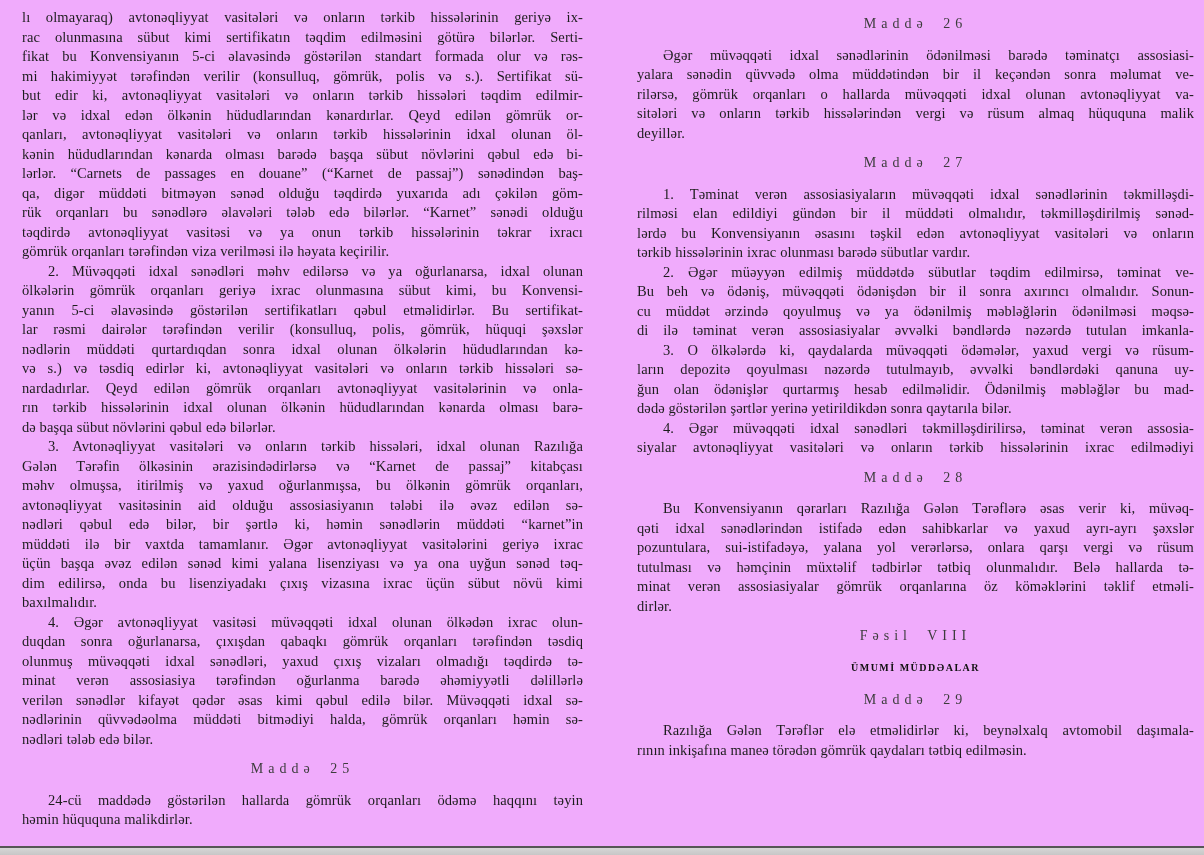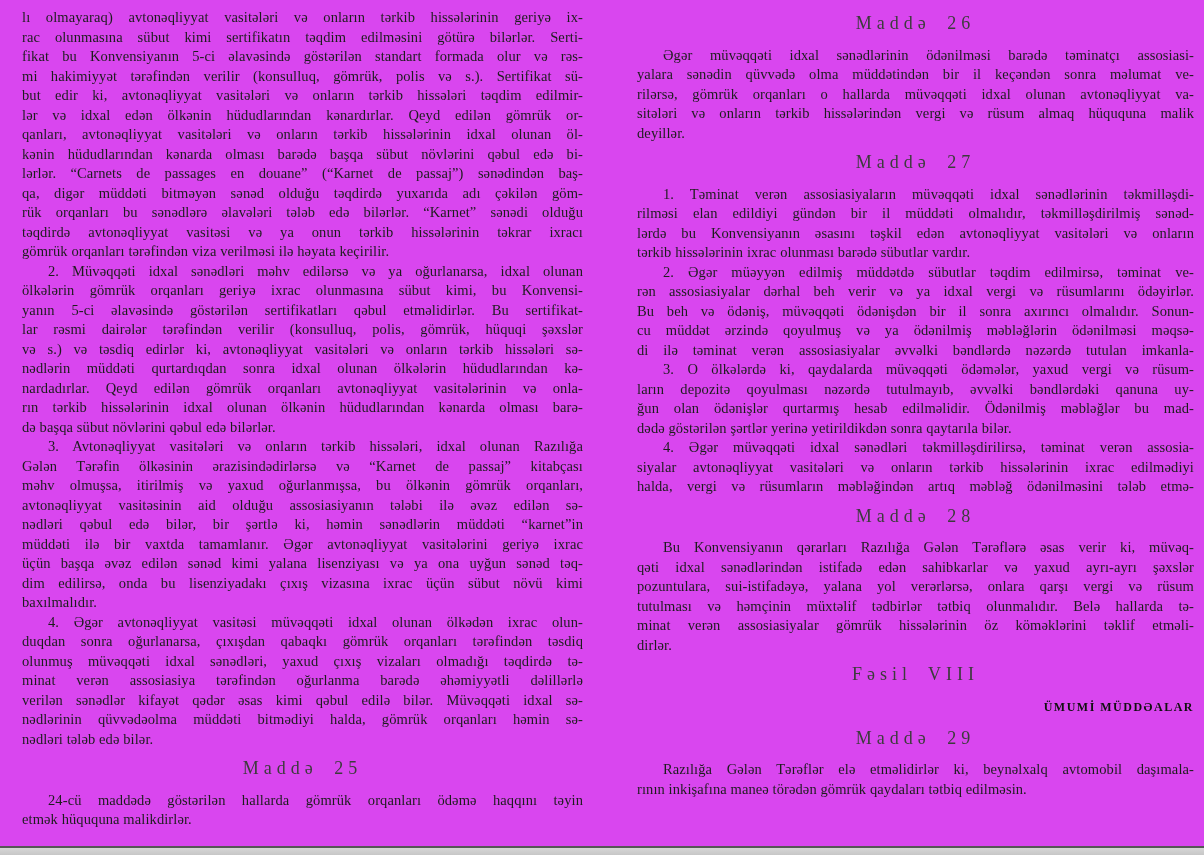--- a/index.html
+++ b/index.html
@@ -8,48 +8,48 @@
     background: #ffffff;
   }
   body {
     position: relative;
     width: 1204px;
     height: 855px;
     overflow: hidden;
     font-family: "Liberation Serif", serif;
     color: #1d1d1d;
   }
-  .sheet { position: absolute; inset: 0; background: #d946ef; }
+  .sheet { position: absolute; inset: 0; background: #f0abfc; }
   .page { position: absolute; }
   .page-left  { left: 22px;  top: 8px;  width: 561px; }
   .page-right { left: 637px; top: 4px;  width: 557px; }
 
   .para { margin: 0; padding: 0; }
   .line {
     font-size: 14.5px;
     line-height: 19.5px;
     text-align: justify;
     text-align-last: justify;
     letter-spacing: 0.1px;
   }
   .line.last { text-align-last: left; }
   .line.indent { text-indent: 26px; }
 
   .article-heading, .chapter-heading {
     text-align: center;
-    font-size: 18px;
+    font-size: 14px;
     line-height: 19.5px;
     color: #3c3c3c;
     letter-spacing: 5px;
     word-spacing: 7px;
     margin: 10px 0 12px 0;
   }
   .section-title {
-    text-align: right;
-    font-size: 12px;
+    text-align: center;
+    font-size: 10px;
     line-height: 20px;
     font-weight: bold;
     letter-spacing: 1.5px;
     margin: 10px 0 12px 0;
     color: #111111;
   }
 
   .scan-bar {
     position: absolute;
     left: 0;
@@ -78,22 +78,22 @@
         <div class="line">qa, digər müddəti bitməyən sənəd olduğu təqdirdə yuxarıda adı çəkilən göm-</div>
         <div class="line">rük orqanları bu sənədlərə əlavələri tələb edə bilərlər. “Karnet” sənədi olduğu</div>
         <div class="line">təqdirdə avtonəqliyyat vasitəsi və ya onun tərkib hissələrinin təkrar ixracı</div>
         <div class="line last">gömrük orqanları tərəfindən viza verilməsi ilə həyata keçirilir.</div>
       </div>
       <div class="para">
         <div class="line indent">2. Müvəqqəti idxal sənədləri məhv edilərsə və ya oğurlanarsa, idxal olunan</div>
         <div class="line">ölkələrin gömrük orqanları geriyə ixrac olunmasına sübut kimi, bu Konvensi-</div>
         <div class="line">yanın 5-ci əlavəsində göstərilən sertifikatları qəbul etməlidirlər. Bu sertifikat-</div>
         <div class="line">lar rəsmi dairələr tərəfindən verilir (konsulluq, polis, gömrük, hüquqi şəxslər</div>
+        <div class="line">nədlərin müddəti qurtardıqdan sonra idxal olunan ölkələrin hüdudlarından kə-</div>
         <div class="line">və s.) və təsdiq edirlər ki, avtonəqliyyat vasitələri və onların tərkib hissələri sə-</div>
-        <div class="line">nədlərin müddəti qurtardıqdan sonra idxal olunan ölkələrin hüdudlarından kə-</div>
         <div class="line">nardadırlar. Qeyd edilən gömrük orqanları avtonəqliyyat vasitələrinin və onla-</div>
         <div class="line">rın tərkib hissələrinin idxal olunan ölkənin hüdudlarından kənarda olması barə-</div>
         <div class="line last">də başqa sübut növlərini qəbul edə bilərlər.</div>
       </div>
       <div class="para">
         <div class="line indent">3. Avtonəqliyyat vasitələri və onların tərkib hissələri, idxal olunan Razılığa</div>
         <div class="line">Gələn Tərəfin ölkəsinin ərazisindədirlərsə və “Karnet de passaj” kitabçası</div>
         <div class="line">məhv olmuşsa, itirilmiş və yaxud oğurlanmışsa, bu ölkənin gömrük orqanları,</div>
         <div class="line">avtonəqliyyat vasitəsinin aid olduğu assosiasiyanın tələbi ilə əvəz edilən sə-</div>
         <div class="line">nədləri qəbul edə bilər, bir şərtlə ki, həmin sənədlərin müddəti “karnet”in</div>
@@ -107,64 +107,62 @@
         <div class="line">duqdan sonra oğurlanarsa, çıxışdan qabaqkı gömrük orqanları tərəfindən təsdiq</div>
         <div class="line">olunmuş müvəqqəti idxal sənədləri, yaxud çıxış vizaları olmadığı təqdirdə tə-</div>
         <div class="line">minat verən assosiasiya tərəfindən oğurlanma barədə əhəmiyyətli dəlillərlə</div>
         <div class="line">verilən sənədlər kifayət qədər əsas kimi qəbul edilə bilər. Müvəqqəti idxal sə-</div>
         <div class="line">nədlərinin qüvvədəolma müddəti bitmədiyi halda, gömrük orqanları həmin sə-</div>
         <div class="line last">nədləri tələb edə bilər.</div>
       </div>
       <div class="article-heading">Maddə 25</div>
       <div class="para">
         <div class="line indent">24-cü maddədə göstərilən hallarda gömrük orqanları ödəmə haqqını təyin</div>
-        <div class="line last">etmək hüququna malikdirlər.</div>
+        <div class="line last">həmin hüququna malikdirlər.</div>
       </div>
     </div>
   <div class="page page-right">
       <div class="article-heading">Maddə 26</div>
       <div class="para">
         <div class="line indent">Əgər müvəqqəti idxal sənədlərinin ödənilməsi barədə təminatçı assosiasi-</div>
         <div class="line">yalara sənədin qüvvədə olma müddətindən bir il keçəndən sonra məlumat ve-</div>
         <div class="line">rilərsə, gömrük orqanları o hallarda müvəqqəti idxal olunan avtonəqliyyat va-</div>
         <div class="line">sitələri və onların tərkib hissələrindən vergi və rüsum almaq hüququna malik</div>
         <div class="line last">deyillər.</div>
       </div>
       <div class="article-heading">Maddə 27</div>
       <div class="para">
         <div class="line indent">1. Təminat verən assosiasiyaların müvəqqəti idxal sənədlərinin təkmilləşdi-</div>
         <div class="line">rilməsi elan edildiyi gündən bir il müddəti olmalıdır, təkmilləşdirilmiş sənəd-</div>
         <div class="line">lərdə bu Konvensiyanın əsasını təşkil edən avtonəqliyyat vasitələri və onların</div>
         <div class="line last">tərkib hissələrinin ixrac olunması barədə sübutlar vardır.</div>
       </div>
       <div class="para">
         <div class="line indent">2. Əgər müəyyən edilmiş müddətdə sübutlar təqdim edilmirsə, təminat ve-</div>
-        <div class="line">rən assosiasiyalar dərhal beh verir və ya idxal vergi və rüsumlarını ödəyirlər.</div>
         <div class="line">Bu beh və ödəniş, müvəqqəti ödənişdən bir il sonra axırıncı olmalıdır. Sonun-</div>
         <div class="line">cu müddət ərzində qoyulmuş və ya ödənilmiş məbləğlərin ödənilməsi məqsə-</div>
         <div class="line">di ilə təminat verən assosiasiyalar əvvəlki bəndlərdə nəzərdə tutulan imkanla-</div>
       </div>
       <div class="para">
         <div class="line indent">3. O ölkələrdə ki, qaydalarda müvəqqəti ödəmələr, yaxud vergi və rüsum-</div>
         <div class="line">ların depozitə qoyulması nəzərdə tutulmayıb, əvvəlki bəndlərdəki qanuna uy-</div>
         <div class="line">ğun olan ödənişlər qurtarmış hesab edilməlidir. Ödənilmiş məbləğlər bu mad-</div>
         <div class="line last">dədə göstərilən şərtlər yerinə yetirildikdən sonra qaytarıla bilər.</div>
       </div>
       <div class="para">
         <div class="line indent">4. Əgər müvəqqəti idxal sənədləri təkmilləşdirilirsə, təminat verən assosia-</div>
         <div class="line">siyalar avtonəqliyyat vasitələri və onların tərkib hissələrinin ixrac edilmədiyi</div>
-        <div class="line">halda, vergi və rüsumların məbləğindən artıq məbləğ ödənilməsini tələb etmə-</div>
       </div>
       <div class="article-heading">Maddə 28</div>
       <div class="para">
         <div class="line indent">Bu Konvensiyanın qərarları Razılığa Gələn Tərəflərə əsas verir ki, müvəq-</div>
         <div class="line">qəti idxal sənədlərindən istifadə edən sahibkarlar və yaxud ayrı-ayrı şəxslər</div>
         <div class="line">pozuntulara, sui-istifadəyə, yalana yol verərlərsə, onlara qarşı vergi və rüsum</div>
         <div class="line">tutulması və həmçinin müxtəlif tədbirlər tətbiq olunmalıdır. Belə hallarda tə-</div>
-        <div class="line">minat verən assosiasiyalar gömrük hissələrinin öz köməklərini təklif etməli-</div>
+        <div class="line">minat verən assosiasiyalar gömrük orqanlarına öz köməklərini təklif etməli-</div>
         <div class="line last">dirlər.</div>
       </div>
       <div class="chapter-heading">Fəsil VIII</div>
       <div class="section-title">ÜMUMİ MÜDDƏALAR</div>
       <div class="article-heading">Maddə 29</div>
       <div class="para">
         <div class="line indent">Razılığa Gələn Tərəflər elə etməlidirlər ki, beynəlxalq avtomobil daşımala-</div>
         <div class="line last">rının inkişafına maneə törədən gömrük qaydaları tətbiq edilməsin.</div>
       </div>
     </div>

